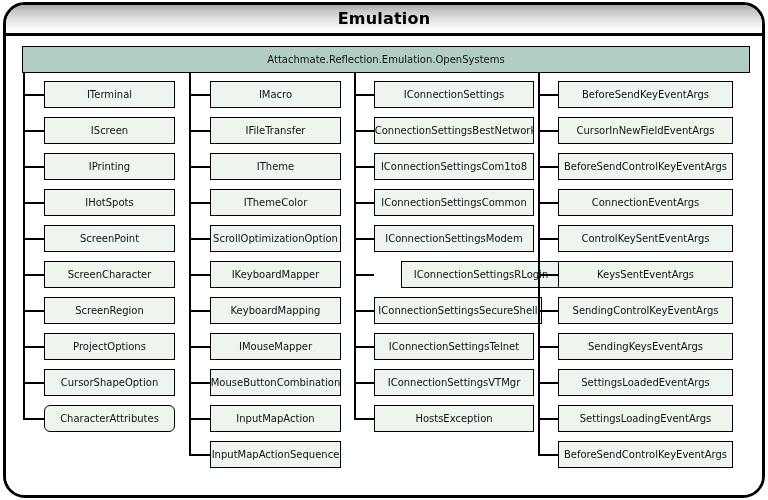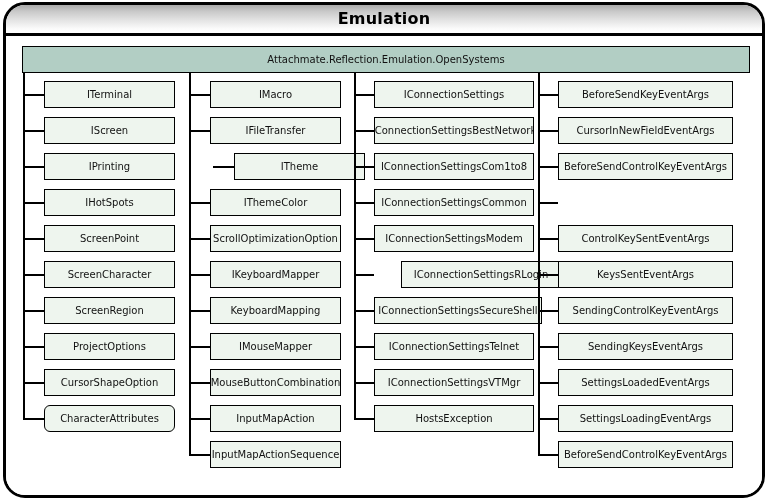--- a/index.html
+++ b/index.html
@@ -201,21 +201,21 @@
             <div class="box" style="left: 21px; width: 131px;">
               <span class="box-label">IMacro</span>
             </div>
           </div>
           <div class="node" style="top: 44px; width: 152px;">
             <div class="branch" style="width: 21px;"></div>
             <div class="box" style="left: 21px; width: 131px;">
               <span class="box-label">IFileTransfer</span>
             </div>
           </div>
-          <div class="node" style="top: 80px; width: 152px; margin-left: 24px;">
+          <div class="node" style="top: 80px; width: 152px;">
             <div class="branch" style="width: 21px;"></div>
             <div class="box" style="left: 21px; width: 131px;">
               <span class="box-label">ITheme</span>
             </div>
           </div>
           <div class="node" style="top: 116px; width: 152px; padding-left: 16px;">
             <div class="branch" style="width: 21px;"></div>
             <div class="box" style="left: 21px; width: 131px;">
               <span class="box-label">IThemeColor</span>
             </div>
@@ -341,20 +341,23 @@
             </div>
           </div>
           <div class="node" style="top: 80px; width: 195px;">
             <div class="branch" style="width: 20px;"></div>
             <div class="box" style="left: 20px; width: 175px;">
               <span class="box-label">BeforeSendControlKeyEventArgs</span>
             </div>
           </div>
           <div class="node" style="top: 116px; width: 195px;">
             <div class="branch" style="width: 20px;"></div>
+            <div class="box" style="left: 20px; width: 175px;">
+              <span class="box-label">ConnectionEventArgs</span>
+            </div>
           </div>
           <div class="node" style="top: 152px; width: 195px;">
             <div class="branch" style="width: 20px;"></div>
             <div class="box" style="left: 20px; width: 175px;">
               <span class="box-label">ControlKeySentEventArgs</span>
             </div>
           </div>
           <div class="node" style="top: 188px; width: 195px;">
             <div class="branch" style="width: 20px;"></div>
             <div class="box" style="left: 20px; width: 175px;">

